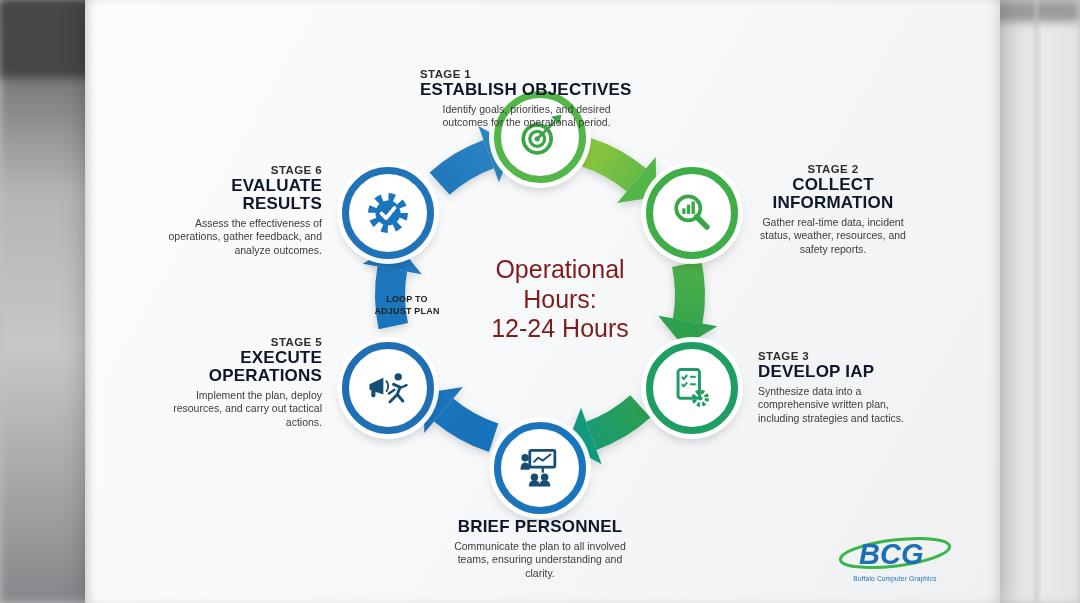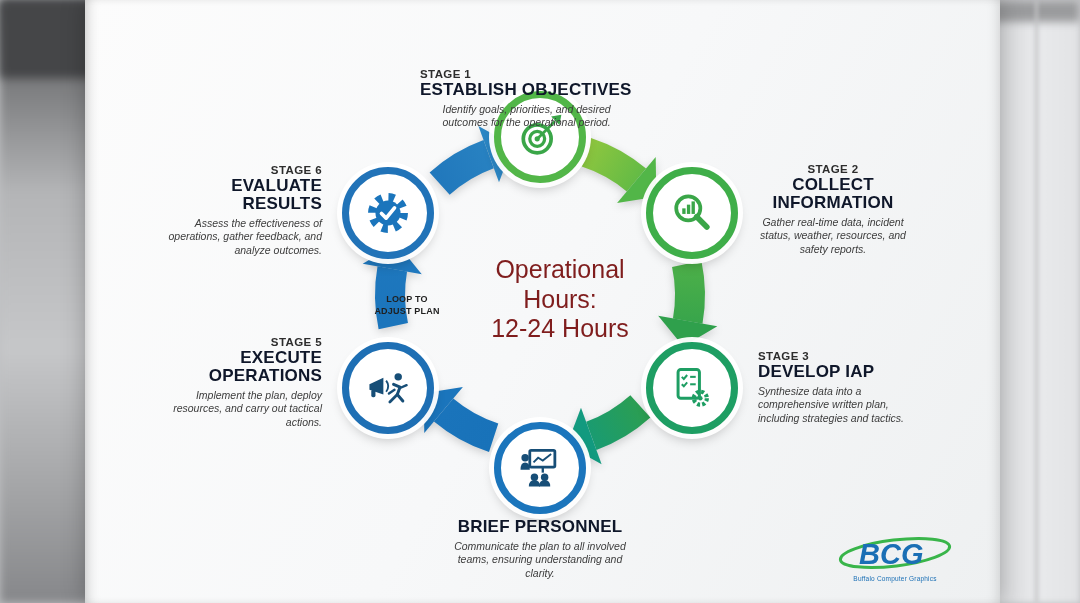--- a/index.html
+++ b/index.html
@@ -38,21 +38,21 @@
   .n2{left:646px;top:167px;border:7px solid #3fae49;}
   .n3{left:646px;top:342px;border:7px solid #1e9e63;}
   .n4{left:494px;top:422px;border:7px solid #1b75bc;}
   .n5{left:342px;top:342px;border:7px solid #1e6fb4;}
   .n6{left:342px;top:167px;border:7px solid #2173b8;}
 
   
   .stage{position:absolute;}
   .stage .label{font-size:11.5px;font-weight:600;color:#2d2d2d;letter-spacing:.4px;margin-bottom:1px;}
   .stage .title{font-size:17px;font-weight:800;color:#0f172a;line-height:1.05;letter-spacing:.2px;white-space:pre-line;}
-  .stage .desc{font-size:10.5px;color:#3c3c3c;line-height:1.3;margin-top:4px;font-style:italic;}
+  .stage .desc{font-size:10.5px;color:#3c3c3c;line-height:1.3;margin-top:4px;}
   .s1{left:420px;top:20px;width:240px;text-align:left;margin-top:48px;}
   .s1 .desc{width:195px;margin:4px auto 0;}
   .s2{left:758px;top:163px;width:150px;text-align:center;}
   .s3{left:758px;top:350px;width:158px;text-align:left;}
   .s4{left:430px;top:518px;width:220px;text-align:center;}
   .s4 .desc{width:180px;margin:4px auto 0;}
   .s5{left:160px;top:336px;width:162px;text-align:right;}
   .s6{left:160px;top:164px;width:162px;text-align:right;}
 
   .center-text{position:absolute;left:460px;top:255px;width:200px;text-align:center;

